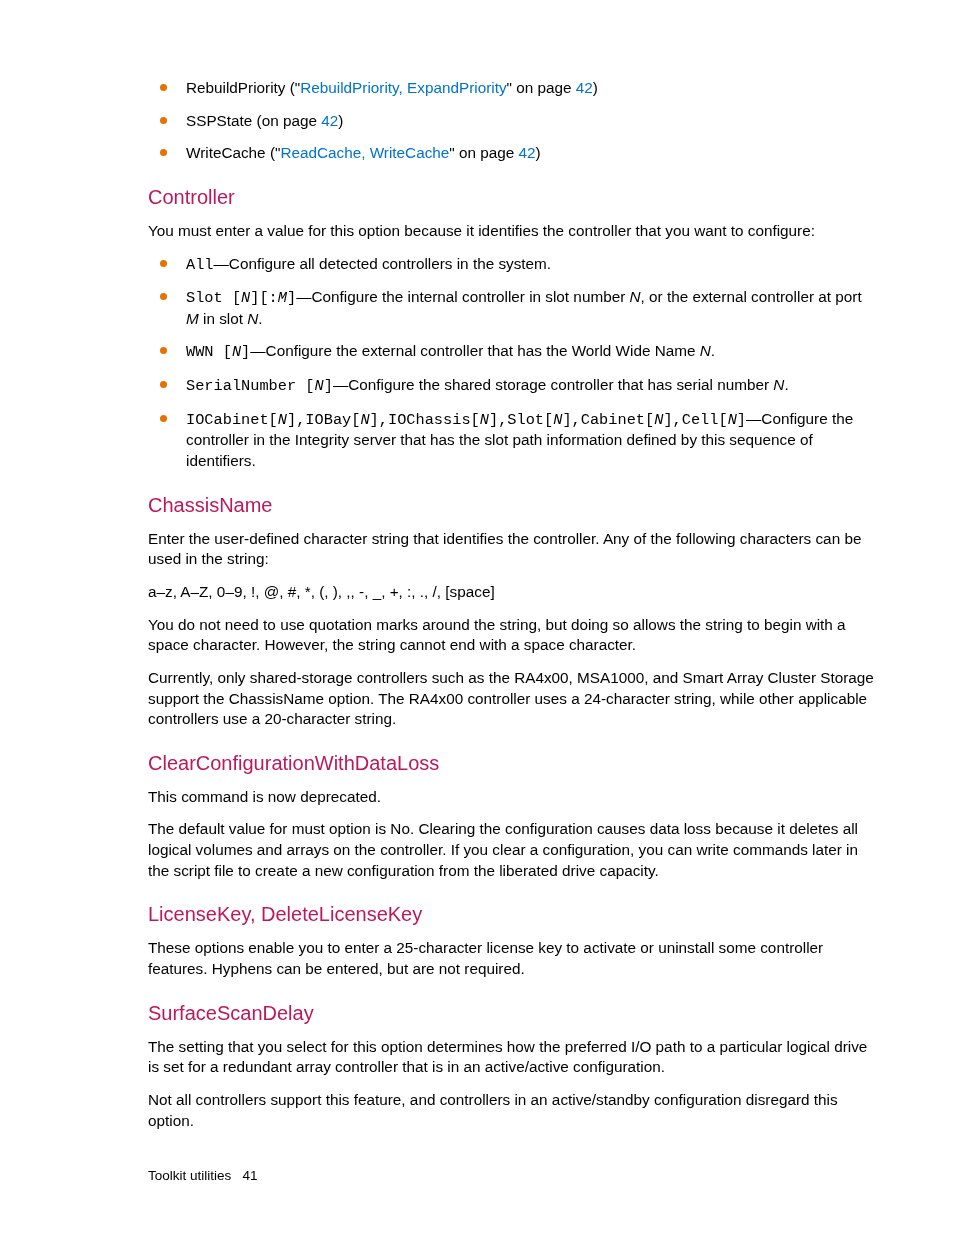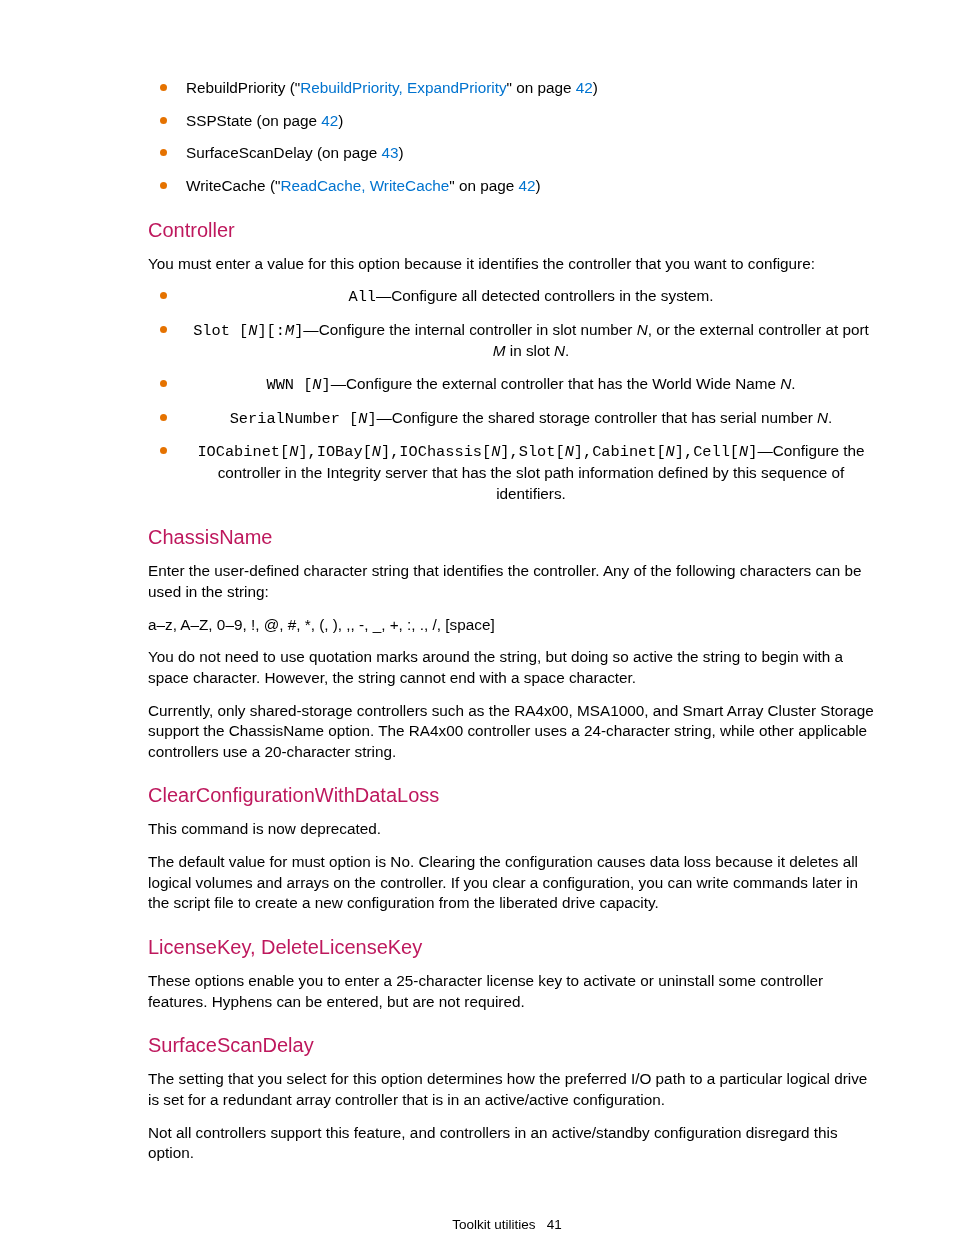--- a/index.html
+++ b/index.html
@@ -36,41 +36,38 @@
   .code { font-family: "Courier New", Courier, monospace; }
   .ital { font-style: italic; }
   h2.section {
     color: #be185d;
     font-weight: 400;
     font-size: 20px;
     margin: 20px 0 10px 0;
   }
   p { margin: 0 0 12px 0; }
   .footer {
-    text-align: center;
+    text-align: left;
     font-size: 13.5px;
-    margin-top: 52px;
+    margin-top: 36px;
     padding-right: 10px;
   }
-  .controller-bullets li { margin-bottom: 12px; text-align: center; }
+  .controller-bullets li { margin-bottom: 12px; }
 </style>
 </head>
 <body>
 
 <div class="page">
 
   <ul class="topbullets">
     <li>
       <span>RebuildPriority ("</span><span class="link">RebuildPriority, ExpandPriority</span><span>" on page </span><span class="link">42</span><span>)</span>
     </li>
     <li>
       <span>SSPState (on page </span><span class="link">42</span><span>)</span>
-    </li>
-    <li>
-      <span>SurfaceScanDelay (on page </span><span class="link">43</span><span>)</span>
     </li>
     <li>
       <span>WriteCache ("</span><span class="link">ReadCache, WriteCache</span><span>" on page </span><span class="link">42</span><span>)</span>
     </li>
   </ul>
 
   <h2 class="section">Controller</h2>
   <p>You must enter a value for this option because it identifies the controller that you want to configure:</p>
   <ul class="topbullets controller-bullets">
     <li>
@@ -86,21 +83,21 @@
       <span class="code">SerialNumber [</span><span class="code ital">N</span><span class="code">]</span><span>—Configure the shared storage controller that has serial number </span><span class="ital">N</span><span>.</span>
     </li>
     <li>
       <span class="code">IOCabinet[</span><span class="code ital">N</span><span class="code">],IOBay[</span><span class="code ital">N</span><span class="code">],IOChassis[</span><span class="code ital">N</span><span class="code">],Slot[</span><span class="code ital">N</span><span class="code">],Cabinet[</span><span class="code ital">N</span><span class="code">],Cell[</span><span class="code ital">N</span><span class="code">]</span><span>—Configure the controller in the Integrity server that has the slot path information defined by this sequence of identifiers.</span>
     </li>
   </ul>
 
   <h2 class="section">ChassisName</h2>
   <p>Enter the user-defined character string that identifies the controller. Any of the following characters can be used in the string:</p>
   <p>a–z, A–Z, 0–9, !, @, #, *, (, ), ,, -, _, +, :, ., /, [space]</p>
-  <p>You do not need to use quotation marks around the string, but doing so active the string to begin with a space character. However, the string cannot end with a space character.</p>
+  <p>You do not need to use quotation marks around the string, but doing so allows the string to begin with a space character. However, the string cannot end with a space character.</p>
   <p>Currently, only shared-storage controllers such as the RA4x00, MSA1000, and Smart Array Cluster Storage support the ChassisName option. The RA4x00 controller uses a 24-character string, while other applicable controllers use a 20-character string.</p>
 
   <h2 class="section">ClearConfigurationWithDataLoss</h2>
   <p>This command is now deprecated.</p>
   <p>The default value for must option is No. Clearing the configuration causes data loss because it deletes all logical volumes and arrays on the controller. If you clear a configuration, you can write commands later in the script file to create a new configuration from the liberated drive capacity.</p>
 
   <h2 class="section">LicenseKey, DeleteLicenseKey</h2>
   <p>These options enable you to enter a 25-character license key to activate or uninstall some controller features. Hyphens can be entered, but are not required.</p>
 
   <h2 class="section">SurfaceScanDelay</h2>

